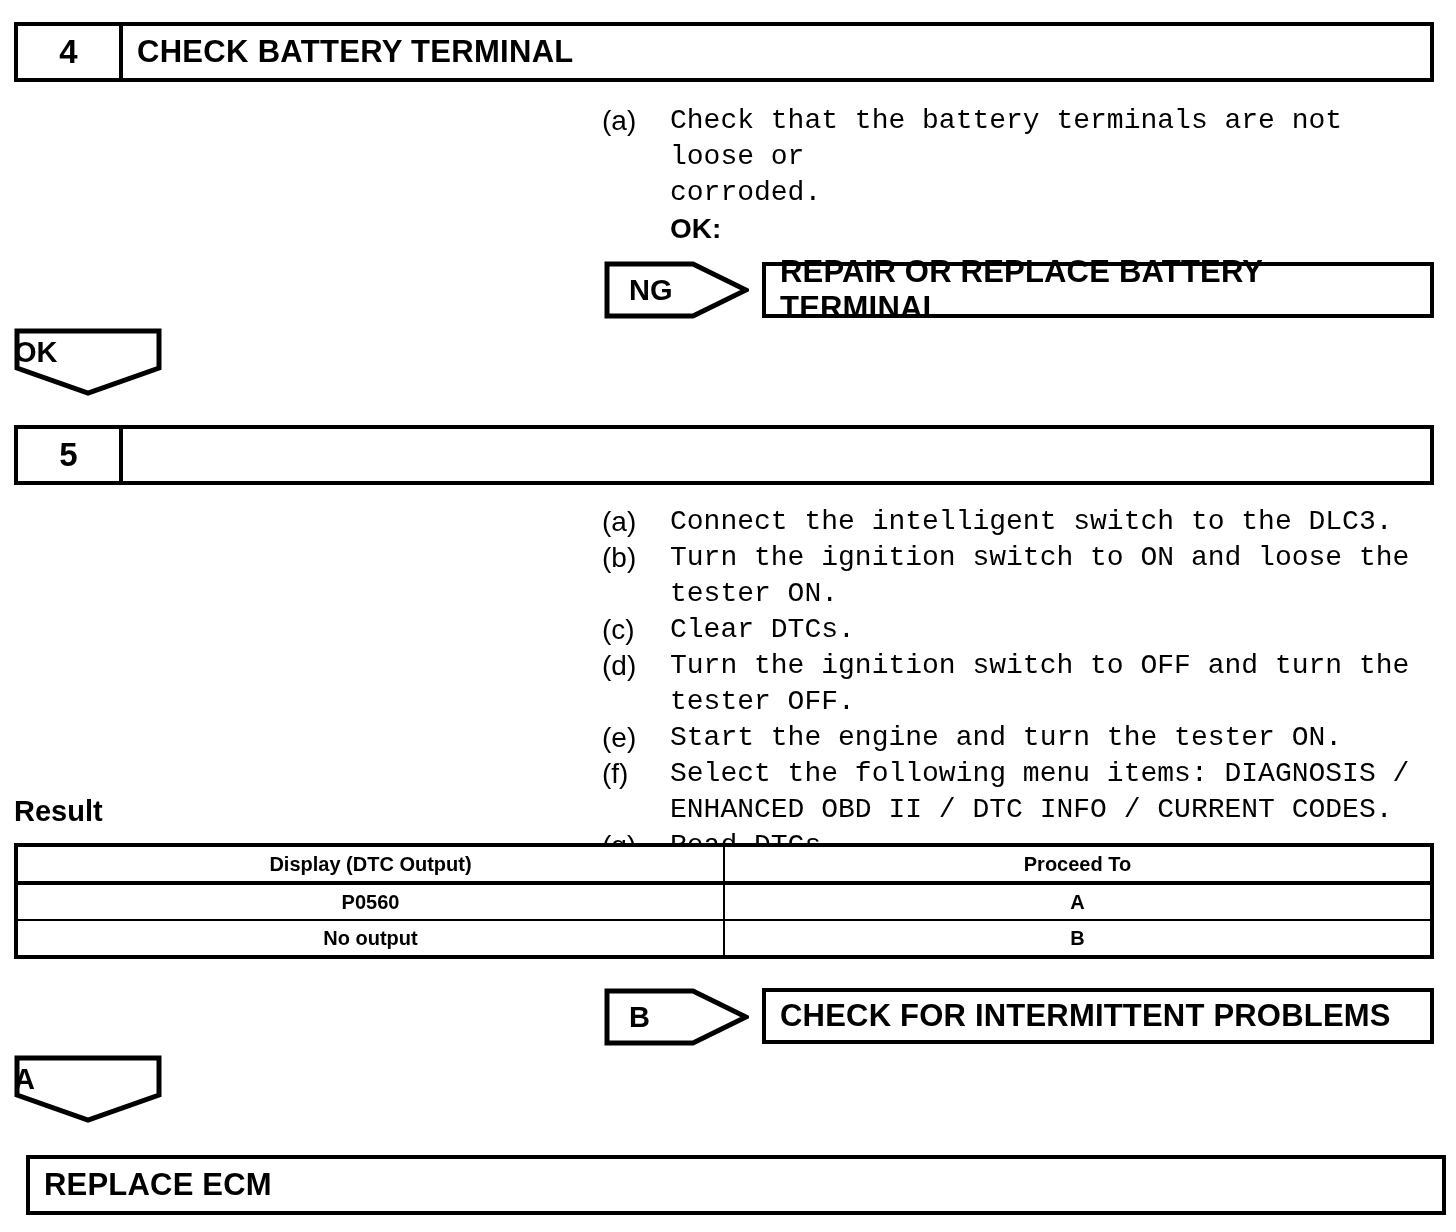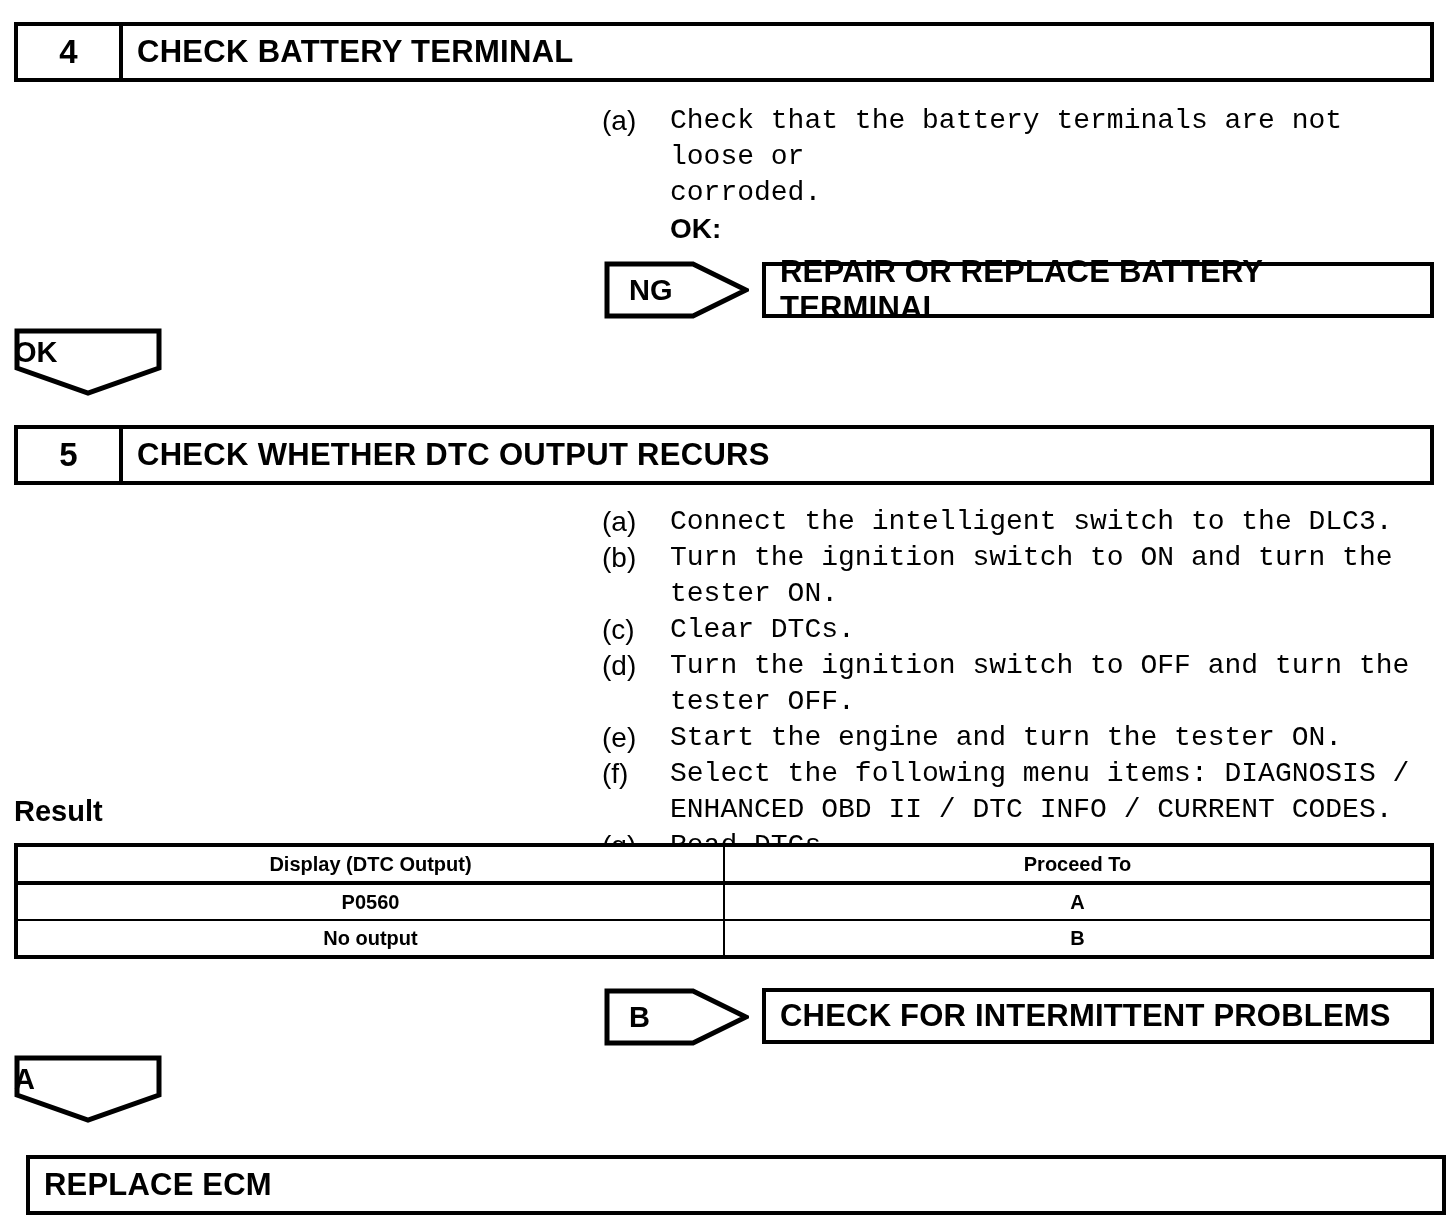--- a/index.html
+++ b/index.html
@@ -216,31 +216,30 @@
 
   <div class="arrow-down" style="left:14px; top:328px;">
     <svg class="shape" viewBox="0 0 148 68" preserveAspectRatio="none">
       <polygon points="3,3 145,3 145,40 74,65 3,40" fill="#ffffff" stroke="#000000" stroke-width="5"></polygon>
     </svg>
     <span class="label">OK</span>
   </div>
 
   <div class="step-header" style="left:14px; top:425px; width:1420px; height:60px;">
     <div class="step-num">5</div>
-    <div class="step-title">CHECK WHETHER DTC OUTPUT RECURS</div>
   </div>
 
   <div class="proc-block" style="left:602px; top:504px; width:850px;">
     <div class="proc-row">
       <div class="proc-marker">(a)</div>
       <div class="proc-text">Connect the intelligent switch to the DLC3.</div>
     </div>
     <div class="proc-row">
       <div class="proc-marker">(b)</div>
-      <div class="proc-text">Turn the ignition switch to ON and turn the tester ON.</div>
+      <div class="proc-text">Turn the ignition switch to ON and loose the tester ON.</div>
     </div>
     <div class="proc-row">
       <div class="proc-marker">(c)</div>
       <div class="proc-text">Clear DTCs.</div>
     </div>
     <div class="proc-row">
       <div class="proc-marker">(d)</div>
       <div class="proc-text">Turn the ignition switch to OFF and turn the tester OFF.</div>
     </div>
     <div class="proc-row">

